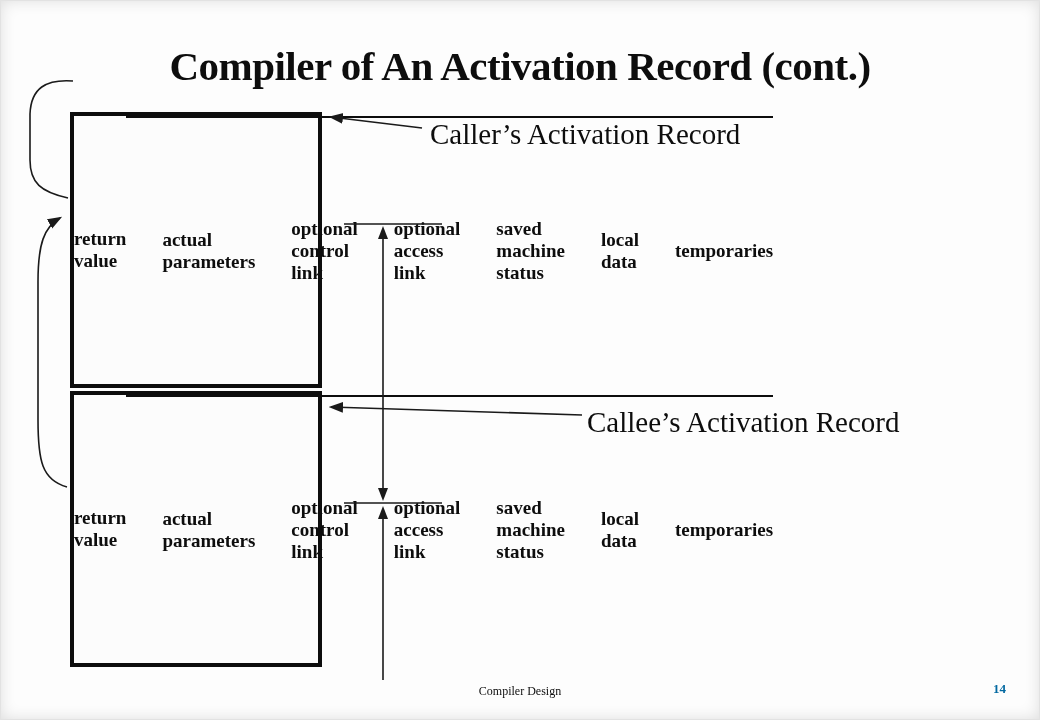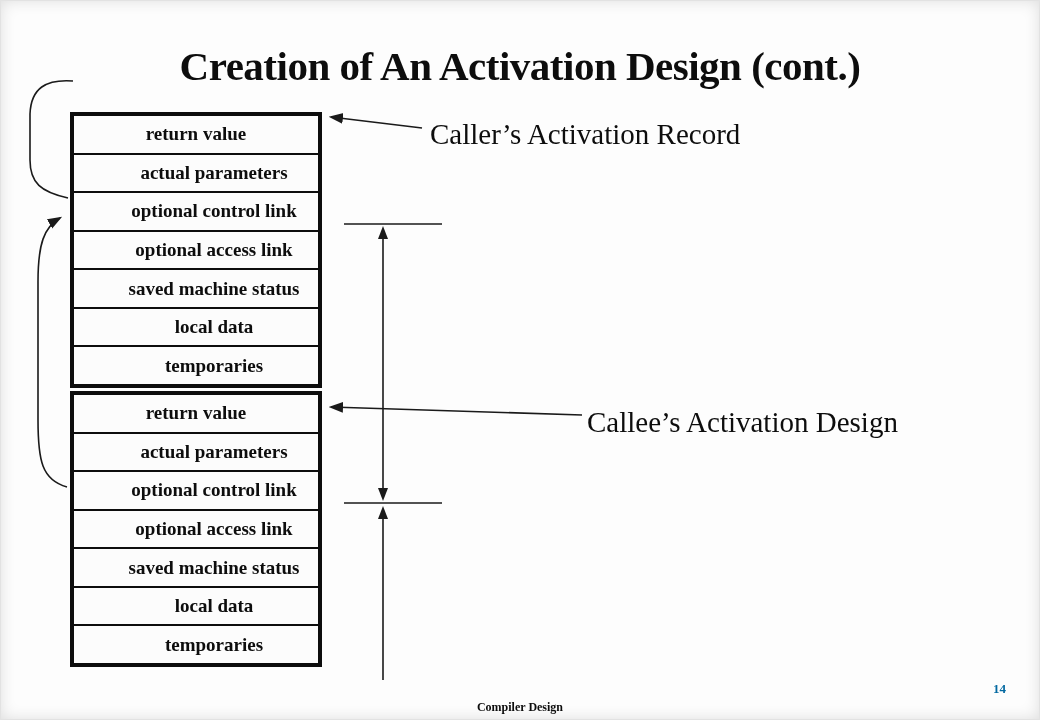--- a/index.html
+++ b/index.html
@@ -18,59 +18,59 @@
   .title {
     position: absolute; left: 0; top: 42px; width: 1040px;
     text-align: center;
     font-size: 41px; font-weight: bold; color: #0d0d0d;
     letter-spacing: -0.5px;
   }
   .ar-table {
     position: absolute; left: 70px; width: 252px;
     border: 4px solid #0d0d0d;
     background: #fcfcfc;
-    display: flex; flex-direction: column;
+    display: flex; flex-direction: row;
   }
   .ar-table.caller { top: 112px; height: 276px; }
   .ar-table.callee { top: 391px; height: 276px; }
   .ar-row {
     flex: 1 1 0;
     display: flex; align-items: center; justify-content: center;
     font-size: 19px; font-weight: bold; color: #0d0d0d;
   }
   .ar-row + .ar-row { border-top: 2px solid #0d0d0d; padding-left: 36px; }
   .float-label {
     position: absolute; white-space: nowrap;
     font-size: 29px; color: #0d0d0d;
   }
   .lbl-caller-ar   { left: 430px; top: 118px; }
   .lbl-caller-resp { left: 425px; top: 326px; }
   .lbl-callee-ar   { left: 587px; top: 406px; }
   .lbl-callee-resp { left: 431px; top: 573px; }
   .footer-text {
     position: absolute; left: 0; top: 684px; width: 1040px;
-    text-align: center; font-size: 12px; font-weight: bold; color: #0d0d0d; margin-top: 16px;
+    text-align: center; font-size: 12px; font-weight: normal; color: #0d0d0d;
   }
   .page-number {
     position: absolute; left: 993px; top: 681px;
     font-size: 13px; font-weight: bold; color: #0369a1;
   }
   svg.overlay {
     position: absolute; left: 0; top: 0; width: 1040px; height: 720px;
     pointer-events: none;
   }
   svg .ln { stroke: #1a1a1a; stroke-width: 1.6; fill: none; }
   svg .hd { fill: #1a1a1a; stroke: none; }
 </style>
 </head>
 <body>
 
 <div class="page">
 
-  <div class="title">Creation of An Activation Design (cont.)</div>
+  <div class="title">Compiler of An Activation Record (cont.)</div>
 
   <div class="ar-table caller">
     <div class="ar-row">return value</div>
     <div class="ar-row">actual parameters</div>
     <div class="ar-row">optional control link</div>
     <div class="ar-row">optional access link</div>
     <div class="ar-row">saved machine status</div>
     <div class="ar-row">local data</div>
     <div class="ar-row">temporaries</div>
   </div>
@@ -79,21 +79,21 @@
     <div class="ar-row">return value</div>
     <div class="ar-row">actual parameters</div>
     <div class="ar-row">optional control link</div>
     <div class="ar-row">optional access link</div>
     <div class="ar-row">saved machine status</div>
     <div class="ar-row">local data</div>
     <div class="ar-row">temporaries</div>
   </div>
 
   <div class="float-label lbl-caller-ar">Caller’s Activation Record</div>
-  <div class="float-label lbl-callee-ar">Callee’s Activation Design</div>
+  <div class="float-label lbl-callee-ar">Callee’s Activation Record</div>
 
   <svg class="overlay" viewBox="0 0 1040 720">
     <defs>
       <marker id="arrowL" viewBox="0 0 12 12" refX="10" refY="6" markerWidth="9" markerHeight="9" orient="auto-start-reverse">
         <path d="M 12 6 L 0 1.5 L 0 10.5 Z" fill="#1a1a1a"></path>
       </marker>
     </defs>
 
     <g>
       <path class="ln" d="M 422 128 L 331 117" marker-end="url(#arrowL)"></path>

